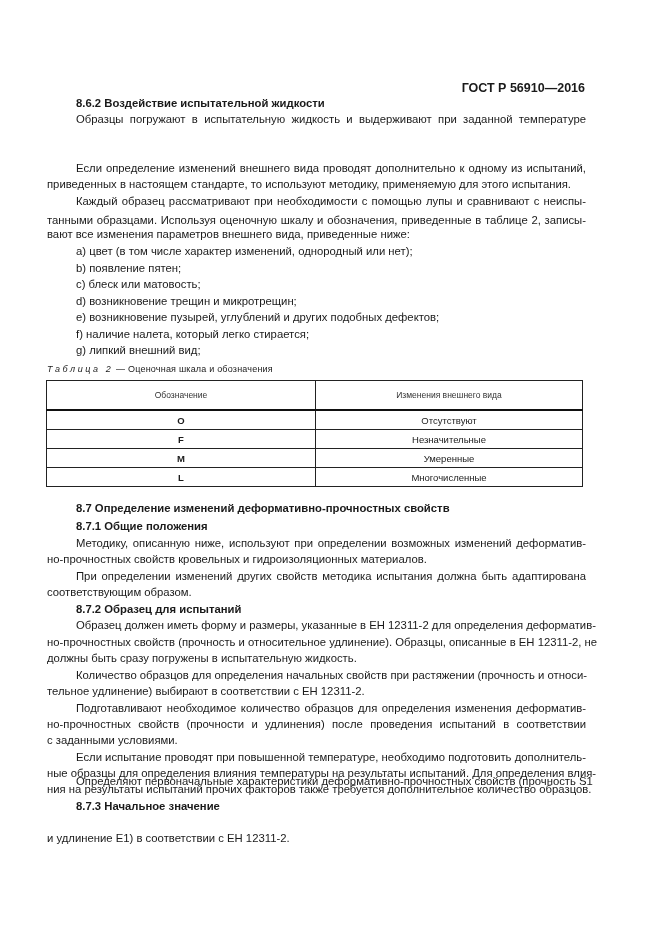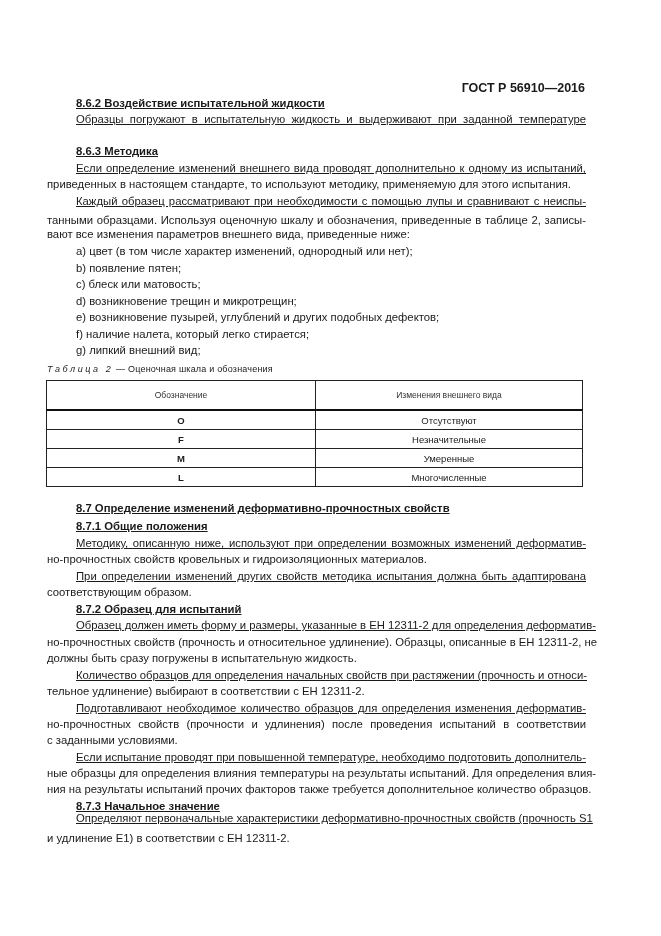--- a/index.html
+++ b/index.html
@@ -1,42 +1,41 @@
 <!DOCTYPE html>
 <html><head>
 <meta charset="utf-8">
 <style>
   html, body { margin:0; padding:0; background:#ffffff; }
   body { width:661px; height:936px; position:relative; overflow:hidden;
          font-family:"Liberation Sans", sans-serif; color:#1a1a1a; }
   .page { position:absolute; left:0; top:0; width:661px; height:936px; }
   .hdr { position:absolute; right:76px; top:69px; font-weight:bold; font-size:12.5px;margin-top:12px; }
   .line { position:absolute; left:47px; width:539px; font-size:11.3px; line-height:16px; white-space:nowrap; }
-  .ind { left:76px; width:510px;text-decoration:underline; }
+  .ind { left:76px; width:510px; }
   .just { text-align:justify; text-align-last:justify; }
   .b { font-weight:bold; }
   .list { left:76px; }
   .cap { position:absolute; left:47px; top:364px; font-size:9px; letter-spacing:0.2px; }
   .cap .sp { letter-spacing:2.6px;font-style:italic; }
   table.t { position:absolute; left:46px; top:380px; width:537px; border-collapse:collapse; font-size:9.5px; }
   table.t td { border:1px solid #222; text-align:center; height:18px; padding:0; }
   table.t tr.h td { height:28px; font-size:8.5px; border-bottom:2.5px solid #111; color:#333; }
   table.t td.c1 { width:268px; font-weight:bold; }
   table.t tr.h td.c1 { font-weight:normal; }
 </style>
 </head>
 <body>
 
 <div class="page">
   <div class="hdr">ГОСТ Р 56910—2016</div>
 
   <div class="line ind b" style="top:95px">8.6.2  Воздействие испытательной жидкости</div>
   <div class="line ind just" style="top:111px">Образцы погружают в испытательную жидкость и выдерживают при заданной температуре</div>
 
-  <div class="line ind b" style="top:143px">8.6.3  Методика</div>
   <div class="line ind just" style="top:160px">Если определение изменений внешнего вида проводят дополнительно к одному из испытаний,</div>
   <div class="line" style="top:176px">приведенных в настоящем стандарте, то используют методику, применяемую для этого испытания.</div>
   <div class="line ind just" style="top:193px">Каждый образец рассматривают при необходимости с помощью лупы и сравнивают с неиспы-</div>
   <div class="line just" style="top:212px">танными образцами. Используя оценочную шкалу и обозначения, приведенные в таблице 2, записы-</div>
   <div class="line" style="top:226px">вают все изменения параметров внешнего вида, приведенные ниже:</div>
 
   <div class="line list" style="top:243px">a)  цвет (в том числе характер изменений, однородный или нет);</div>
   <div class="line list" style="top:260px">b)  появление пятен;</div>
   <div class="line list" style="top:276px">c)  блеск или матовость;</div>
   <div class="line list" style="top:293px">d)  возникновение трещин и микротрещин;</div>
@@ -87,15 +86,15 @@
   <div class="line ind just" style="top:667px">Количество образцов для определения начальных свойств при растяжении (прочность и относи-</div>
   <div class="line" style="top:683px">тельное удлинение) выбирают в соответствии с ЕН 12311-2.</div>
   <div class="line ind just" style="top:700px">Подготавливают необходимое количество образцов для определения изменения деформатив-</div>
   <div class="line just" style="top:716px">но-прочностных свойств (прочности и удлинения) после проведения испытаний в соответствии</div>
   <div class="line" style="top:732px">с заданными условиями.</div>
   <div class="line ind just" style="top:749px">Если испытание проводят при повышенной температуре, необходимо подготовить дополнитель-</div>
   <div class="line just" style="top:781px">ния на результаты испытаний прочих факторов также требуется дополнительное количество образцов.</div>
   <div class="line just" style="top:765px">ные образцы для определения влияния температуры на результаты испытаний. Для определения влия-</div>
 
   <div class="line ind b" style="top:798px">8.7.3  Начальное значение</div>
-  <div class="line ind just" style="top:810px">Определяют первоначальные характеристики деформативно-прочностных свойств (прочность S1</div>
+  <div class="line ind just" style="top:773px">Определяют первоначальные характеристики деформативно-прочностных свойств (прочность S1</div>
   <div class="line" style="top:830px">и удлинение E1) в соответствии с ЕН 12311-2.</div>
 </div>
 
 </body></html>

